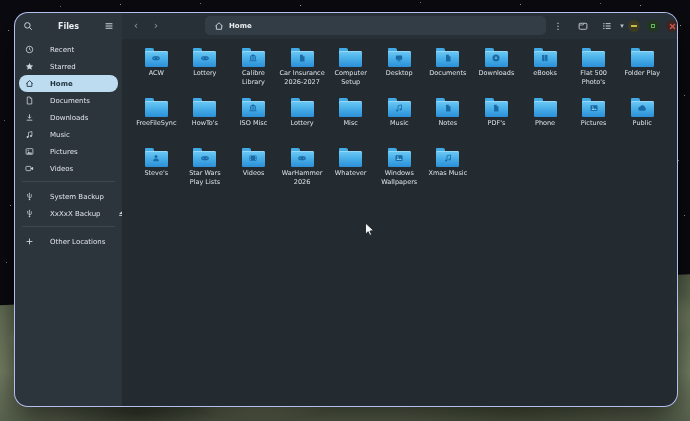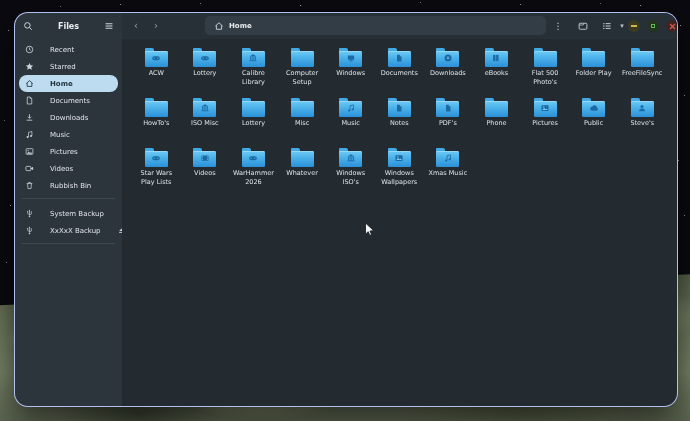--- a/index.html
+++ b/index.html
@@ -169,28 +169,20 @@
   </div>
         <div class="s-item">
     <span class="ico s-ico">
             <svg width="9" height="9" viewBox="0 0 16 16">
               <rect x="1.6" y="4.2" width="8.8" height="7.6" rx="1.4" fill="none" stroke="currentColor" stroke-width="1.4"></rect>
               <path d="M10.4 7.4l4-2.5v6.2l-4-2.5z" fill="currentColor"></path>
             </svg>
           </span>
     <span class="s-label">Videos</span>
   </div>
-        <div class="s-item">
-    <span class="ico s-ico">
-            <svg width="9" height="9" viewBox="0 0 16 16">
-              <path d="M3 4.4h10M6.4 4V2.6h3.2V4M4.6 4.4l.6 9h5.6l.6-9" fill="none" stroke="currentColor" stroke-width="1.3"></path>
-            </svg>
-          </span>
-    <span class="s-label">Rubbish Bin</span>
-  </div>
       </div>
     <div class="sb-div"></div>
     <div class="sb-list" id="sb-devices">
         <div class="s-item">
     <span class="ico s-ico">
             <svg width="9" height="9" viewBox="0 0 16 16">
               <path d="M8 2.4v9.4M8 9.8L4.8 8V5.8M8 10.8l3.2-1.8V6.8" fill="none" stroke="currentColor" stroke-width="1.2"></path>
               <path d="M8 1l-1.3 2.2h2.6z" fill="currentColor"></path>
               <circle cx="4.8" cy="4.8" r="1.1" fill="currentColor"></circle>
               <rect x="10.2" y="4.4" width="2" height="2" fill="currentColor"></rect>
@@ -218,20 +210,30 @@
     <span class="s-label">XxXxX Backup</span>
   <span class="ico s-eject">
             <svg width="9" height="9" viewBox="0 0 16 16">
               <path d="M3.8 8.8L8 4.6l4.2 4.2z" fill="currentColor"></path>
               <rect x="3.8" y="10.4" width="8.4" height="1.8" fill="currentColor"></rect>
             </svg>
           </span>
         </div>
       </div>
     <div class="sb-div"></div>
+    <div class="sb-list" id="sb-other">
+        <div class="s-item">
+    <span class="ico s-ico">
+            <svg width="9" height="9" viewBox="0 0 16 16">
+              <path d="M8 2.8v10.4M2.8 8h10.4" stroke="currentColor" stroke-width="1.6"></path>
+            </svg>
+          </span>
+    <span class="s-label">Other Locations</span>
+  </div>
+      </div>
   </div>
 
   <div class="main">
     <div class="headerbar">
       <span class="nav-btn" style="left:6px">‹</span>
       <span class="nav-btn" style="left:26px">›</span>
       <div class="path-pill">
         <span class="ico">
             <svg width="10" height="10" viewBox="0 0 16 16">
               <path d="M2.2 8.2L8 2.8l5.8 5.4M3.8 7v6.2h8.4V7" fill="none" stroke="currentColor" stroke-width="1.5"></path>
@@ -309,37 +311,50 @@
                 <rect x="2.4" y="11.6" width="11.2" height="1.6" fill="currentColor"></rect>
               </svg>
             </div>
     </div>
     <div class="f-label">Calibre Library</div>
   </div>
         <div class="cell">
     <div class="f-ico">
       <div class="f-tab"></div>
       <div class="f-body"></div>
+      <div class="f-emblem">
+              <svg width="10" height="10" viewBox="0 0 16 16">
+                <path d="M4.8 2.6h4.6l2.6 2.6v8.2H4.8z" fill="currentColor"></path>
+                <path d="M9.4 2.6v2.6H12z" fill="#7fcdf2"></path>
+              </svg>
+            </div>
+    </div>
+    <div class="f-label">Car Insurance 2026-2027</div>
+  </div>
+        <div class="cell">
+    <div class="f-ico">
+      <div class="f-tab"></div>
+      <div class="f-body"></div>
 
     </div>
     <div class="f-label">Computer Setup</div>
   </div>
         <div class="cell">
     <div class="f-ico">
       <div class="f-tab"></div>
       <div class="f-body"></div>
       <div class="f-emblem">
               <svg width="10" height="10" viewBox="0 0 16 16">
                 <rect x="3" y="3.8" width="10" height="7" rx="1" fill="currentColor"></rect>
                 <rect x="6.6" y="10.8" width="2.8" height="1.4" fill="currentColor"></rect>
                 <rect x="5" y="12.2" width="6" height="1.1" fill="currentColor"></rect>
               </svg>
             </div>
     </div>
-    <div class="f-label">Windows</div>
+    <div class="f-label">Desktop</div>
   </div>
         <div class="cell">
     <div class="f-ico">
       <div class="f-tab"></div>
       <div class="f-body"></div>
       <div class="f-emblem">
               <svg width="10" height="10" viewBox="0 0 16 16">
                 <path d="M4.8 2.6h4.6l2.6 2.6v8.2H4.8z" fill="currentColor"></path>
                 <path d="M9.4 2.6v2.6H12z" fill="#7fcdf2"></path>
               </svg>
@@ -577,36 +592,20 @@
 
     </div>
     <div class="f-label">Whatever</div>
   </div>
         <div class="cell">
     <div class="f-ico">
       <div class="f-tab"></div>
       <div class="f-body"></div>
       <div class="f-emblem">
               <svg width="10" height="10" viewBox="0 0 16 16">
-                <path d="M8 1.8L2.4 5.4h11.2z" fill="currentColor"></path>
-                <rect x="3.4" y="6" width="1.9" height="5" fill="currentColor"></rect>
-                <rect x="7.05" y="6" width="1.9" height="5" fill="currentColor"></rect>
-                <rect x="10.7" y="6" width="1.9" height="5" fill="currentColor"></rect>
-                <rect x="2.4" y="11.6" width="11.2" height="1.6" fill="currentColor"></rect>
-              </svg>
-            </div>
-    </div>
-    <div class="f-label">Windows ISO's</div>
-  </div>
-        <div class="cell">
-    <div class="f-ico">
-      <div class="f-tab"></div>
-      <div class="f-body"></div>
-      <div class="f-emblem">
-              <svg width="10" height="10" viewBox="0 0 16 16">
                 <rect x="2.4" y="3.4" width="11.2" height="9.2" rx="1" fill="currentColor"></rect>
                 <circle cx="6" cy="6.4" r="1.1" fill="#7fcdf2"></circle>
                 <path d="M3.8 11.2l3-3.6 2.1 2.6 1.6-1.6 1.9 2.6z" fill="#7fcdf2"></path>
               </svg>
             </div>
     </div>
     <div class="f-label">Windows Wallpapers</div>
   </div>
         <div class="cell">
     <div class="f-ico">

